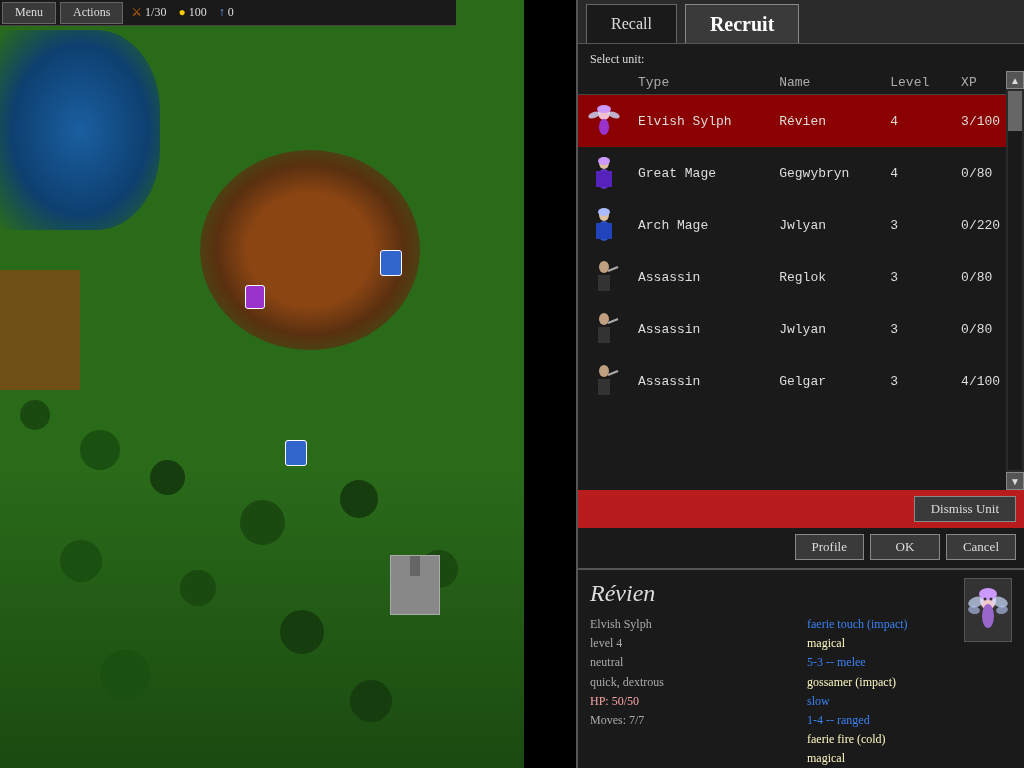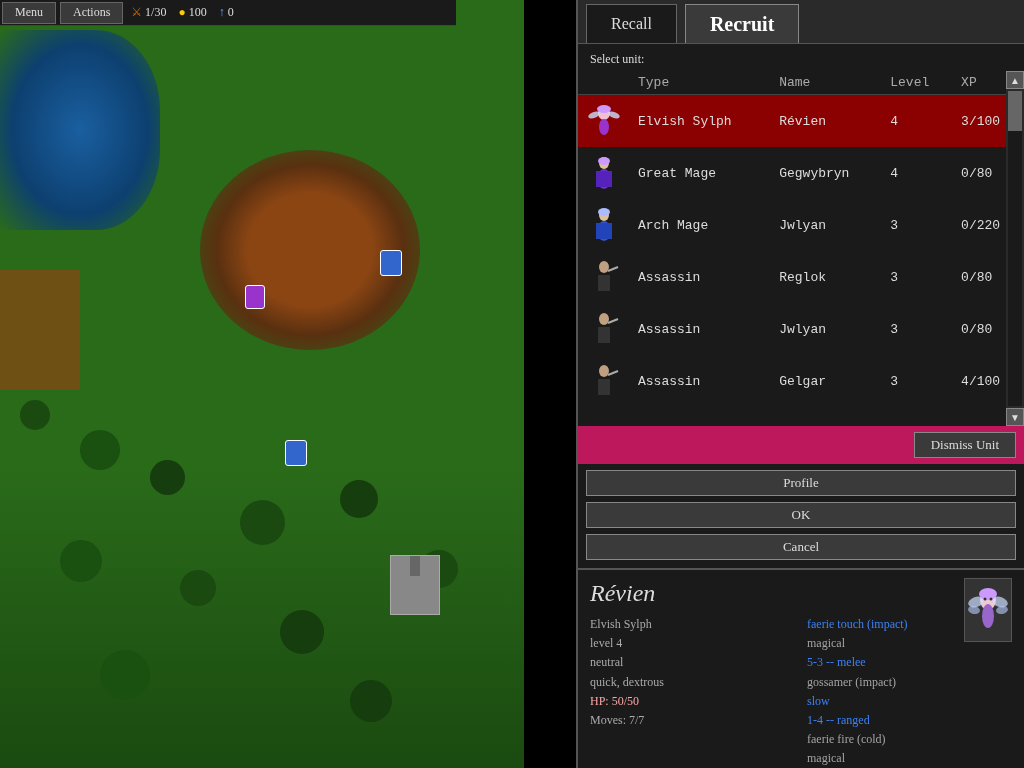--- a/index.html
+++ b/index.html
@@ -203,41 +203,40 @@
       background: #666;
     }
 
     
     #action-btns {
       padding: 6px 8px;
       display: flex;
       justify-content: flex-end;
       gap: 6px;
       align-items: center;
-      background: #be185d;
+      background: #b91c1c;
     }
     .action-btn {
       padding: 4px 16px;
       background: #3a3a3a;
       border: 1px solid #888;
       color: #ddd;
       font-size: 13px;
       cursor: pointer;
       font-family: inherit;
       min-width: 70px;
     }
 
     
     #bottom-btns {
       padding: 6px 8px 8px 8px;
       display: flex;
       justify-content: flex-end;
       gap: 6px;
       background: #1a1a1a;
-      flex-direction: column;
     }
     .profile-btn {
       padding: 4px 16px;
       background: #3a3a3a;
       border: 1px solid #888;
       color: #ddd;
       font-size: 13px;
       cursor: pointer;
       font-family: inherit;
     }
@@ -268,21 +267,21 @@
     }
     #info-right {
       flex: 1;
       font-size: 12px;
       color: #aaa;
       line-height: 1.6;
     }
     .hp-text { color: #fca5a5; }
     .xp-text { color: #aaa; }
     .ability-name { color: #3b82f6; }
-    .ability-type { color: #a3a3a3; }
+    .ability-type { color: #fef9c3; }
     .unit-portrait {
       position: absolute;
       right: 12px;
       top: 8px;
       width: 48px;
       height: 64px;
       background: #333;
       border: 1px solid #555;
       display: flex;
       align-items: center;

